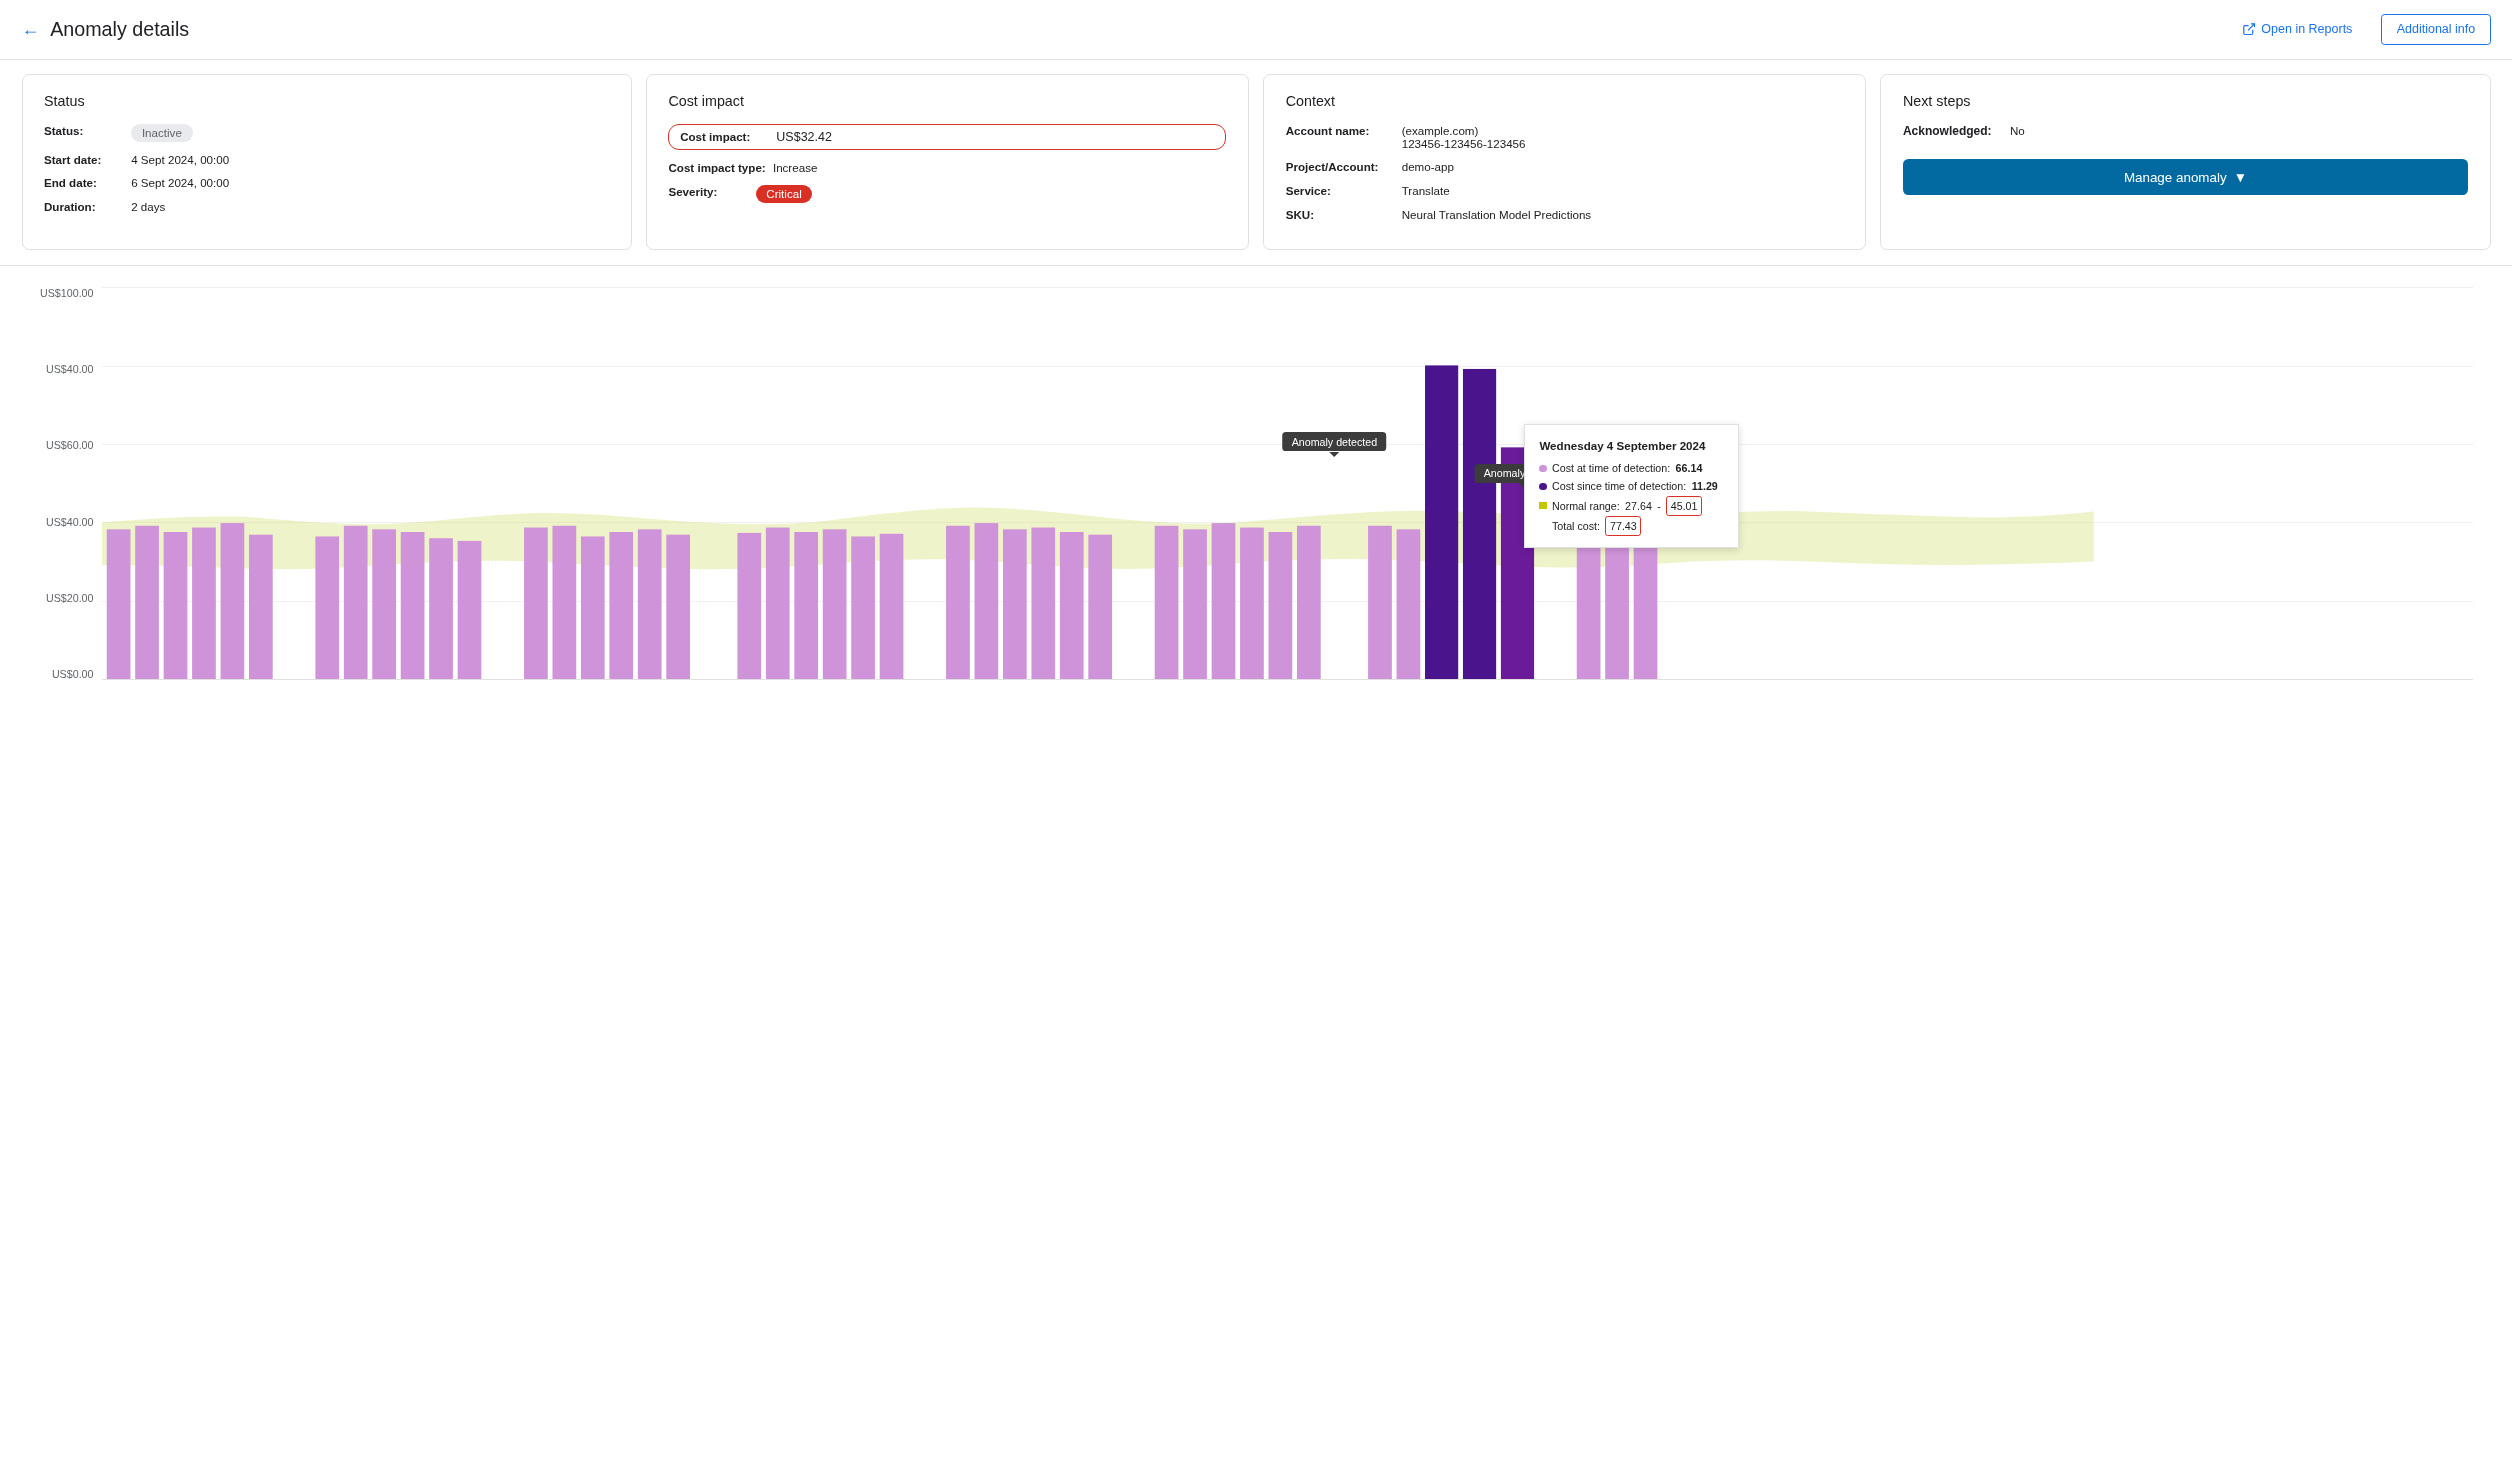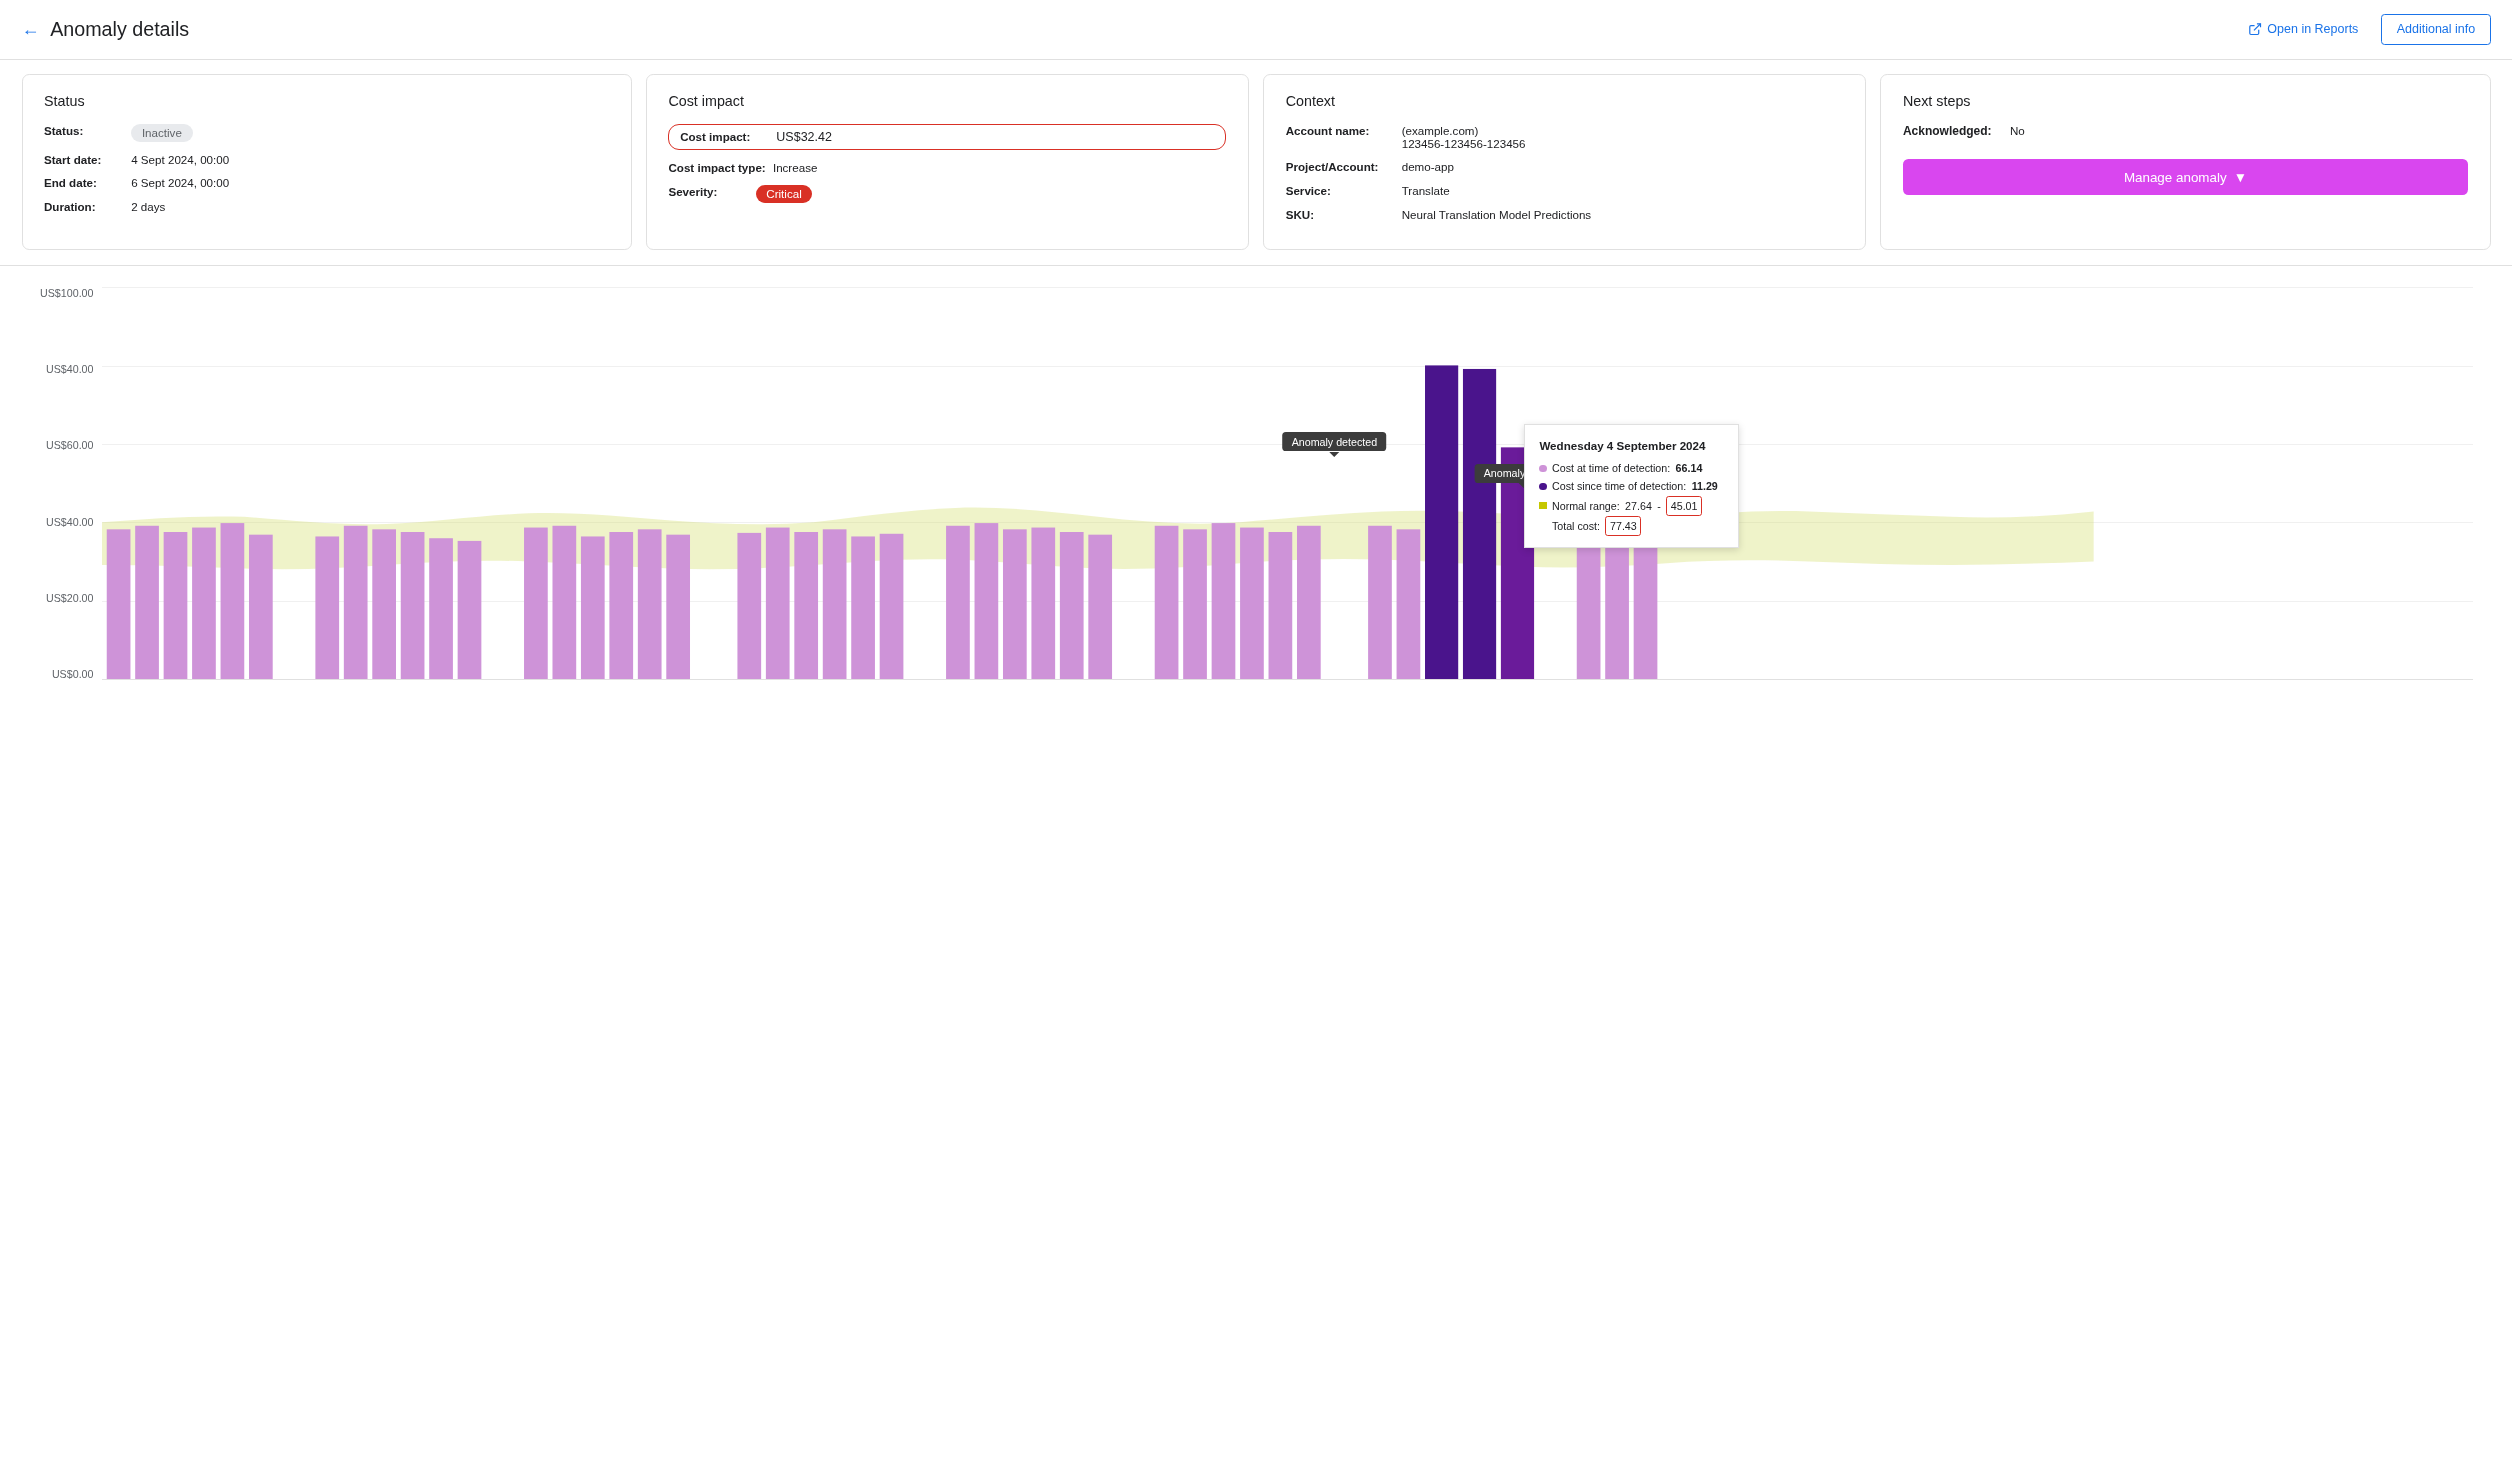--- a/index.html
+++ b/index.html
@@ -5,21 +5,21 @@
     * { box-sizing: border-box; margin: 0; padding: 0; }
     body { font-family: 'Google Sans', Arial, sans-serif; font-size: 12.5px; color: #202124; background: #fff; }
 
     .header {
       display: flex; align-items: center; justify-content: space-between;
       padding: 14.3px 21.5px; border-bottom: 0.9px solid #e0e0e0;
     }
     .header-left { display: flex; align-items: center; gap: 10.7px; }
     .back-btn { background: none; border: none; cursor: pointer; font-size: 18px; color: #1a73e8; display: flex; align-items: center; }
     .page-title { font-size: 19.7px; font-weight: 500; color: #202124; }
-    .header-right { display: flex; gap: 23px; }
+    .header-right { display: flex; gap: 29px; }
     .open-reports-btn {
       background: none; border: none; cursor: pointer;
       color: #1a73e8; font-size: 12.5px; display: flex; align-items: center; gap: 5.4px;
     }
     .additional-info-btn {
       border: 1.3px solid #1a73e8; background: none; color: #1a73e8;
       border-radius: 3.6px; padding: 7.2px 14.3px; font-size: 12.5px; cursor: pointer; font-weight: 500;
     }
 
     .cards-row {
@@ -45,21 +45,21 @@
       padding: 2.7px 10.7px; font-size: 11.6px; margin-left: 7.2px; font-weight: 500;
     }
     .cost-impact-highlight {
       border: 1.8px solid #d93025; border-radius: 11px; padding: 5.4px 10.7px;
       display: flex; align-items: center; gap: 7.2px; margin-bottom: 10.7px;
     }
     .cost-impact-highlight .card-label { min-width: 89px; }
     .cost-value { font-size: 12.5px; color: #202124; }
 
     .manage-btn {
-      background: #d946ef; color: #fff; border: none; border-radius: 5.4px;
+      background: #0369a1; color: #fff; border: none; border-radius: 5.4px;
       padding: 10.7px 18px; font-size: 13.4px; cursor: pointer; width: 100%;
       display: flex; align-items: center; justify-content: center; gap: 7.2px;
       margin-top: 21.5px; font-weight: 500;
     }
 
     .chart-area { padding: 21.5px 21.5px 0 21.5px; }
     .chart-container { position: relative; width: 100%; height: 429px; }
     .y-axis-labels {
       position: absolute; left: 0; top: 0; height: 100%;
       display: flex; flex-direction: column; justify-content: space-between;

